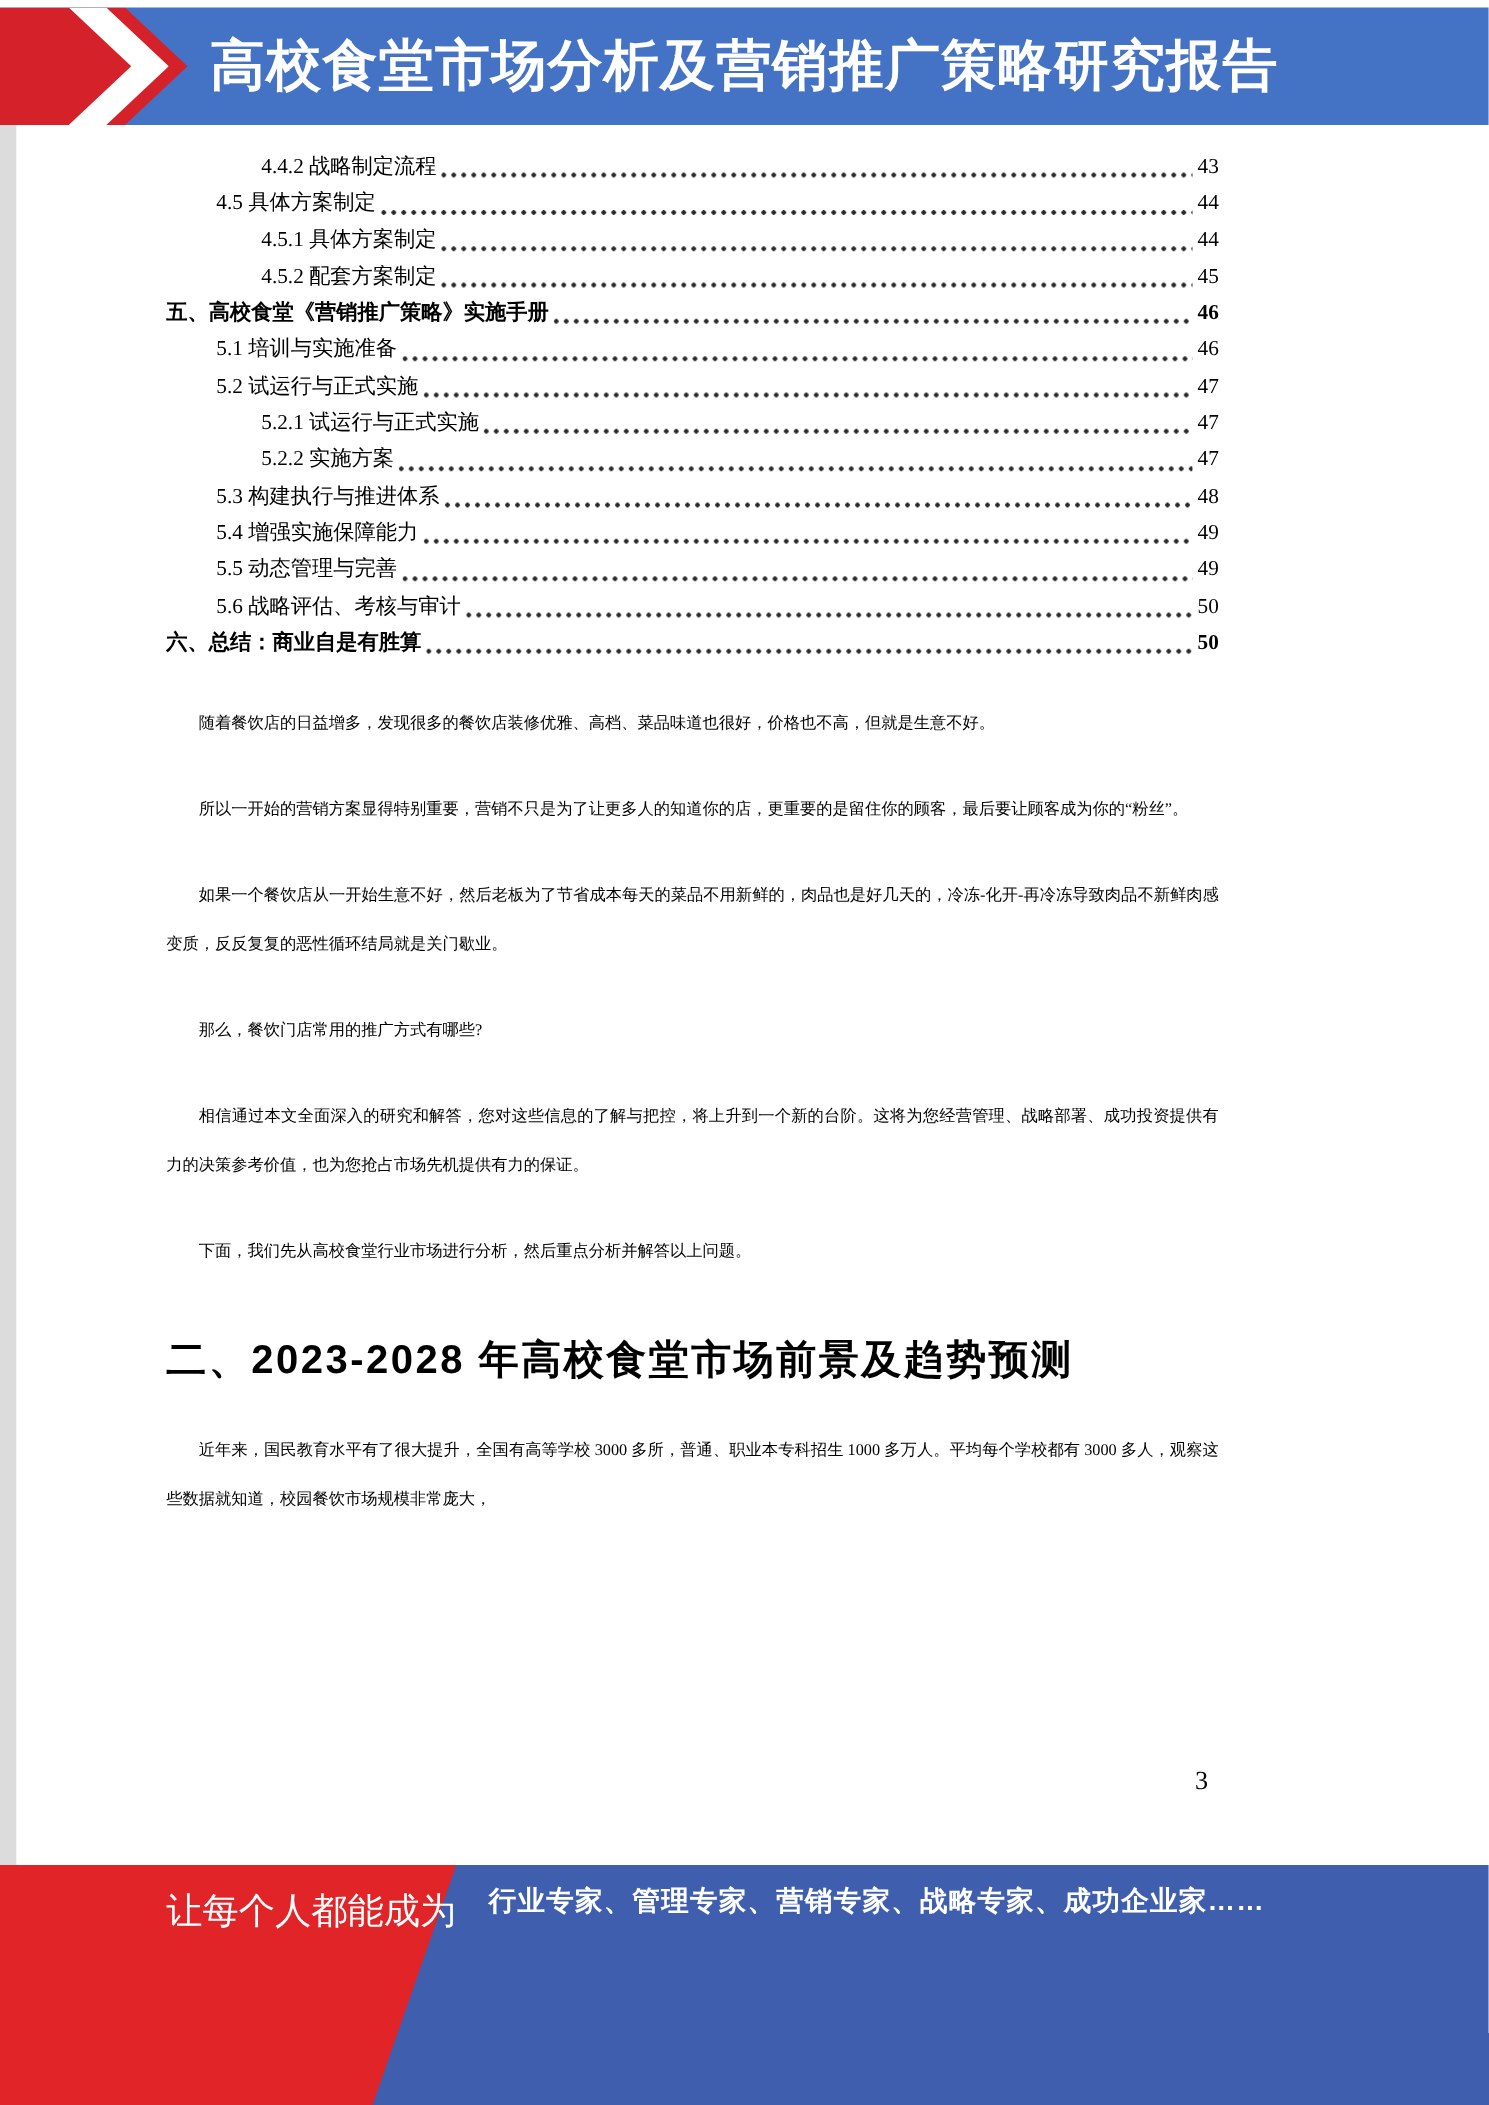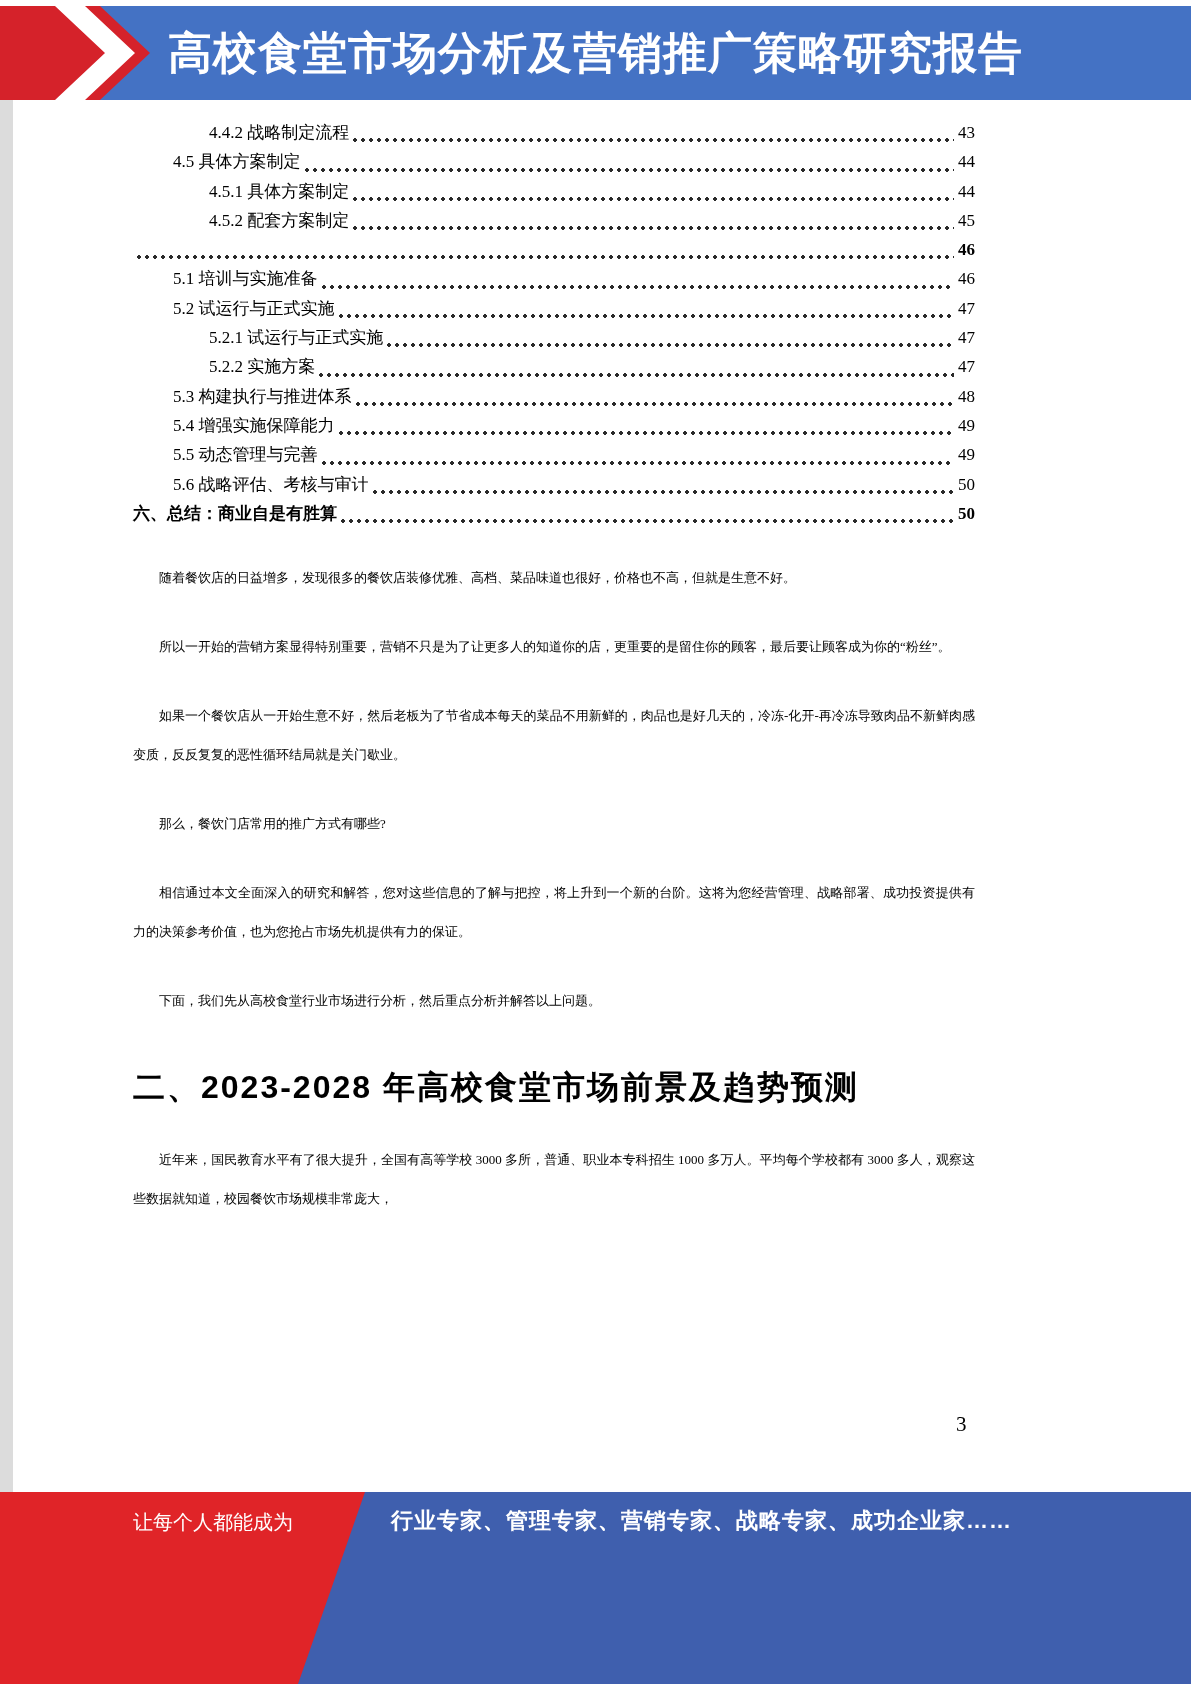--- a/index.html
+++ b/index.html
@@ -75,21 +75,21 @@
   .footer {
     position:absolute; left:0; bottom:0; width:100%; height:192px;
     background:#3f5fae;
   }
   .footer-red {
     position:absolute; inset:0; background:#e02428;
     clip-path:polygon(0 0, 365px 0, 298px 100%, 0 100%);
   }
   .footer-left-text {
     position:absolute; left:133px; top:17px; color:#fff;
-    font-size:20px; font-family:"Liberation Sans", sans-serif;
+    font-size:29px; font-family:"Liberation Sans", sans-serif;
   }
   .footer-right-text {
     position:absolute; left:372px; top:14px; color:#fff;
     font-size:22px; font-weight:bold; letter-spacing:1px;
     font-family:"Liberation Sans", sans-serif;
     margin-left:19px;
   }
 </style>
 </head>
 <body>
@@ -121,20 +121,21 @@
       <span class="toc-label">4.5.1 具体方案制定</span>
       <span class="toc-leader"></span>
       <span class="toc-page">44</span>
     </div>
     <div class="toc-row lvl3">
       <span class="toc-label">4.5.2 配套方案制定</span>
       <span class="toc-leader"></span>
       <span class="toc-page">45</span>
     </div>
     <div class="toc-row lvl1 toc-bold">
+      <span class="toc-label">五、高校食堂《营销推广策略》实施手册</span>
       <span class="toc-leader"></span>
       <span class="toc-page">46</span>
     </div>
     <div class="toc-row lvl2">
       <span class="toc-label">5.1 培训与实施准备</span>
       <span class="toc-leader"></span>
       <span class="toc-page">46</span>
     </div>
     <div class="toc-row lvl2">
       <span class="toc-label">5.2 试运行与正式实施</span>

